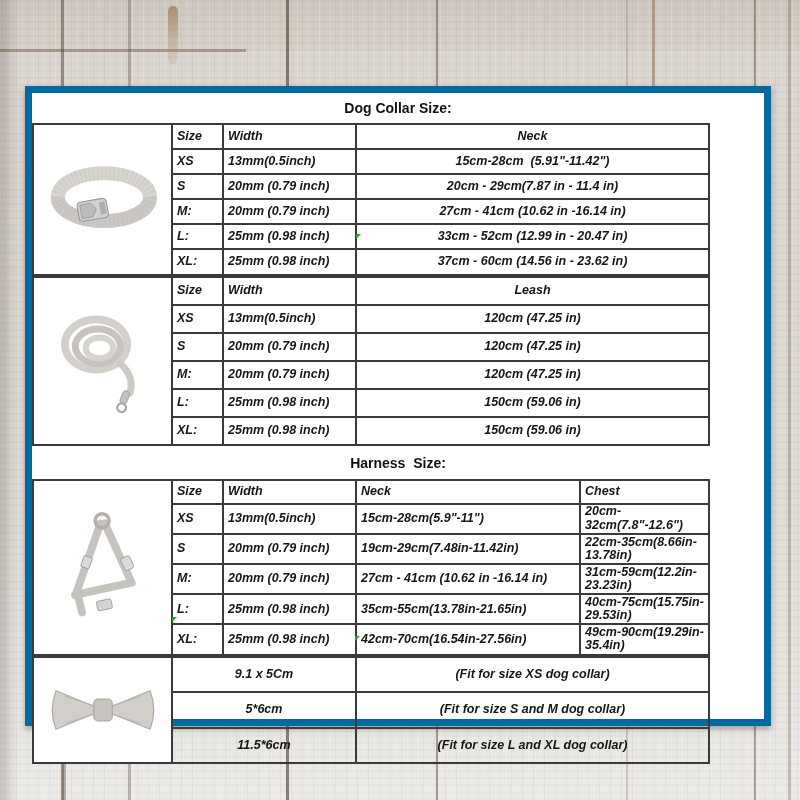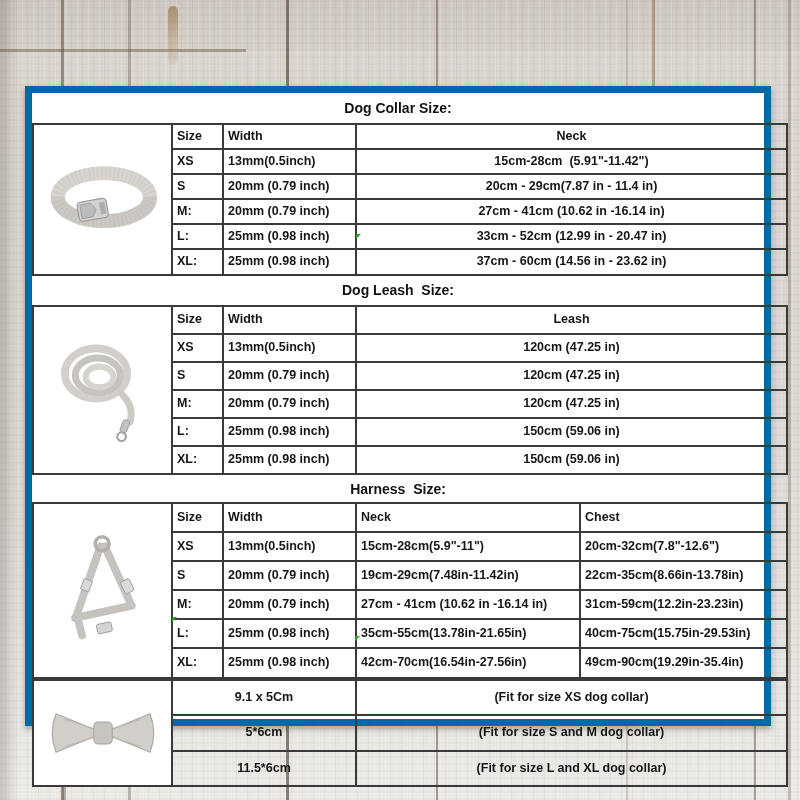--- a/index.html
+++ b/index.html
@@ -35,23 +35,23 @@
   
   .panel{
     position:absolute;left:25px;top:86px;width:746px;height:640px;
     background:#ffffff;border:7px solid #0369a1;box-sizing:border-box;
     box-shadow:0 3px 6px rgba(40,30,20,.35);
   }
   .section-title{
     display:flex;align-items:center;justify-content:center;
     font-size:14px;font-weight:bold;color:#111;white-space:pre-wrap;
   }
-  .st-collar{height:30px}.st-leash{height:29px}.st-harness{height:27px}
+  .st-collar{height:30px}.st-leash{height:29px}.st-harness{height:33px}
   .st-bowtie{height:26px}
-  table{border-collapse:collapse;width:756px;table-layout:fixed;}
+  table{border-collapse:collapse;width:678px;table-layout:fixed;font-style:italic;}
   td,th{
     border:2px solid #3a3a3a;
     font-size:12.5px;font-weight:bold;color:#161616;
     padding:0 4px;white-space:pre-wrap;overflow:hidden;line-height:1.05;
   }
   .t-main tr{height:22px}
   .t-bow tr{height:18px}
   .al{text-align:left}
   .ac{text-align:center}
   .imgcell{text-align:center;vertical-align:middle;padding:0;background:#fff;}
@@ -123,21 +123,20 @@
       <td class="ac">33cm - 52cm (12.99 in - 20.47 in)</td>
     </tr>
     <tr>
       <td class="al">XL:</td>
       <td class="al">25mm (0.98 inch)</td>
       <td class="ac">37cm - 60cm (14.56 in - 23.62 in)</td>
     </tr>
   </tbody>
     </table>
 
-  <div class="section-title st-leash">Dog Leash  Size:</div>
 
   <table class="t-main">
     <colgroup>
         <col style="width:139px">
         <col style="width:51px">
         <col style="width:133px">
         <col>
       </colgroup>
     <tbody>
         <tr>

